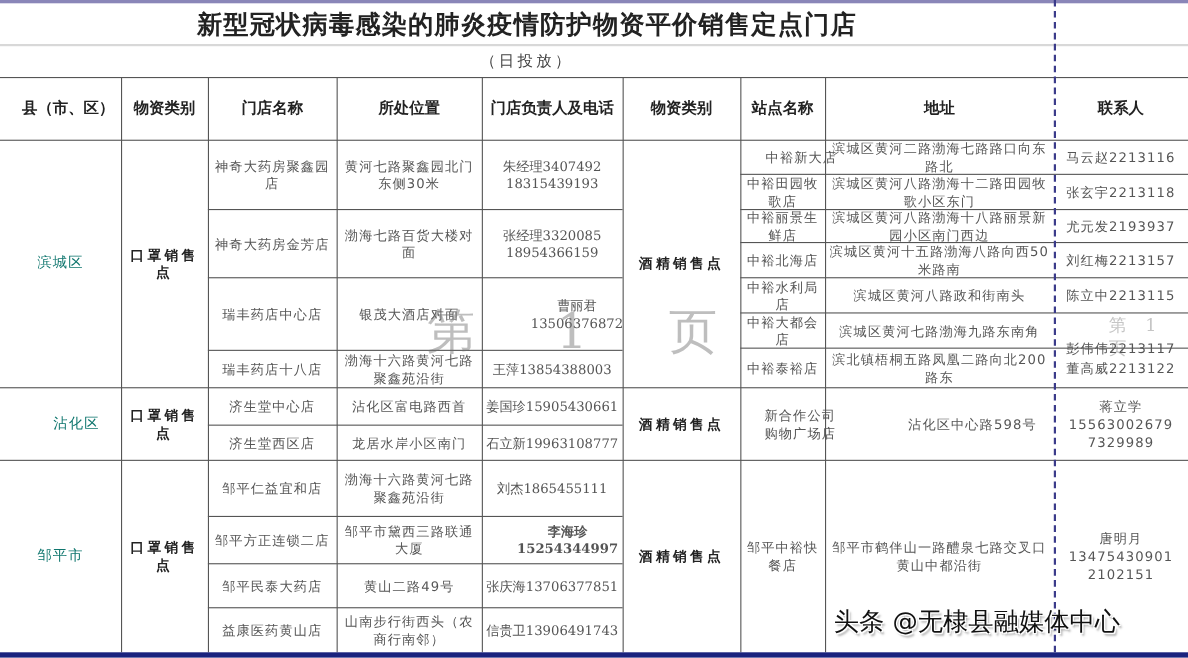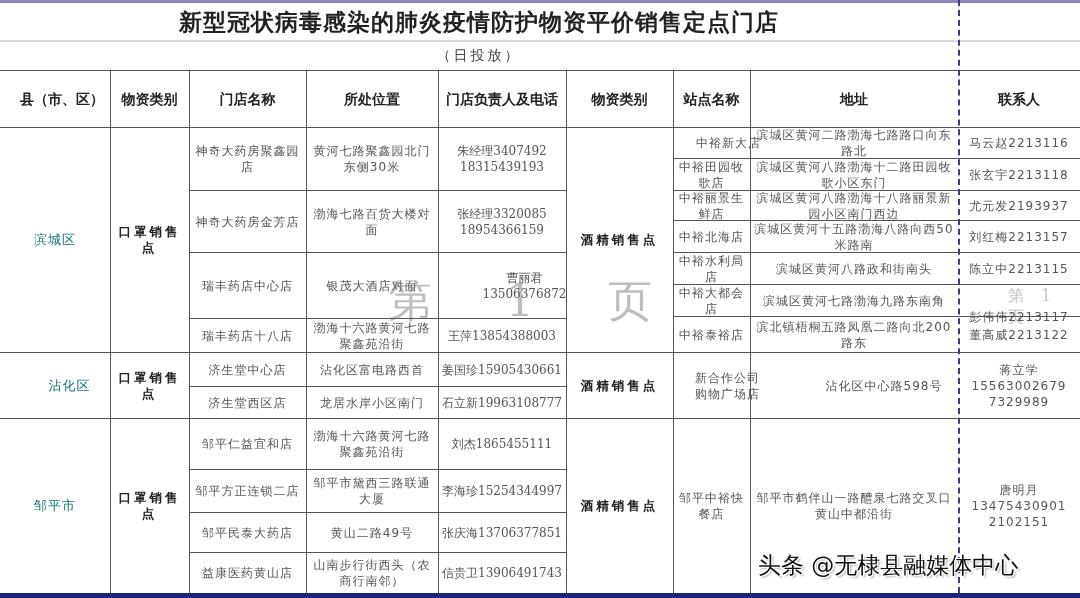--- a/index.html
+++ b/index.html
@@ -141,21 +141,21 @@
 
 <div class="cell county" style="left:0;top:419px;width:110px;height:174px;">邹平市</div>
 <div class="cell bold" style="left:110px;top:419px;width:79px;height:174px;">口罩销售点</div>
 
 <div class="cell" style="left:189px;top:419px;width:117px;height:50px;">邹平仁益宜和店</div>
 <div class="cell" style="left:306px;top:419px;width:132px;height:50px;">渤海十六路黄河七路聚鑫苑沿街</div>
 <div class="cell num" style="left:438px;top:419px;width:128px;height:50px;">刘杰1865455111</div>
 
 <div class="cell" style="left:189px;top:470px;width:117px;height:42px;">邹平方正连锁二店</div>
 <div class="cell" style="left:306px;top:470px;width:132px;height:42px;">邹平市黛西三路联通大厦</div>
-<div class="cell num" style="left:438px;top:470px;width:128px;height:42px;">李海珍15254344997</div>
+<div class="cell num" style="left:452px;top:470px;width:128px;height:42px;font-weight:bold;">李海珍15254344997</div>
 
 <div class="cell" style="left:189px;top:513px;width:117px;height:39px;">邹平民泰大药店</div>
 <div class="cell" style="left:306px;top:513px;width:132px;height:39px;">黄山二路49号</div>
 <div class="cell num" style="left:438px;top:513px;width:128px;height:39px;">张庆海13706377851</div>
 
 <div class="cell" style="left:189px;top:553px;width:117px;height:40px;">益康医药黄山店</div>
 <div class="cell" style="left:306px;top:553px;width:132px;height:40px;">山南步行街西头（农商行南邻）</div>
 <div class="cell num" style="left:438px;top:553px;width:128px;height:40px;">信贵卫13906491743</div>
 
 <div class="cell bold" style="left:566px;top:419px;width:107px;height:174px;">酒精销售点</div>

